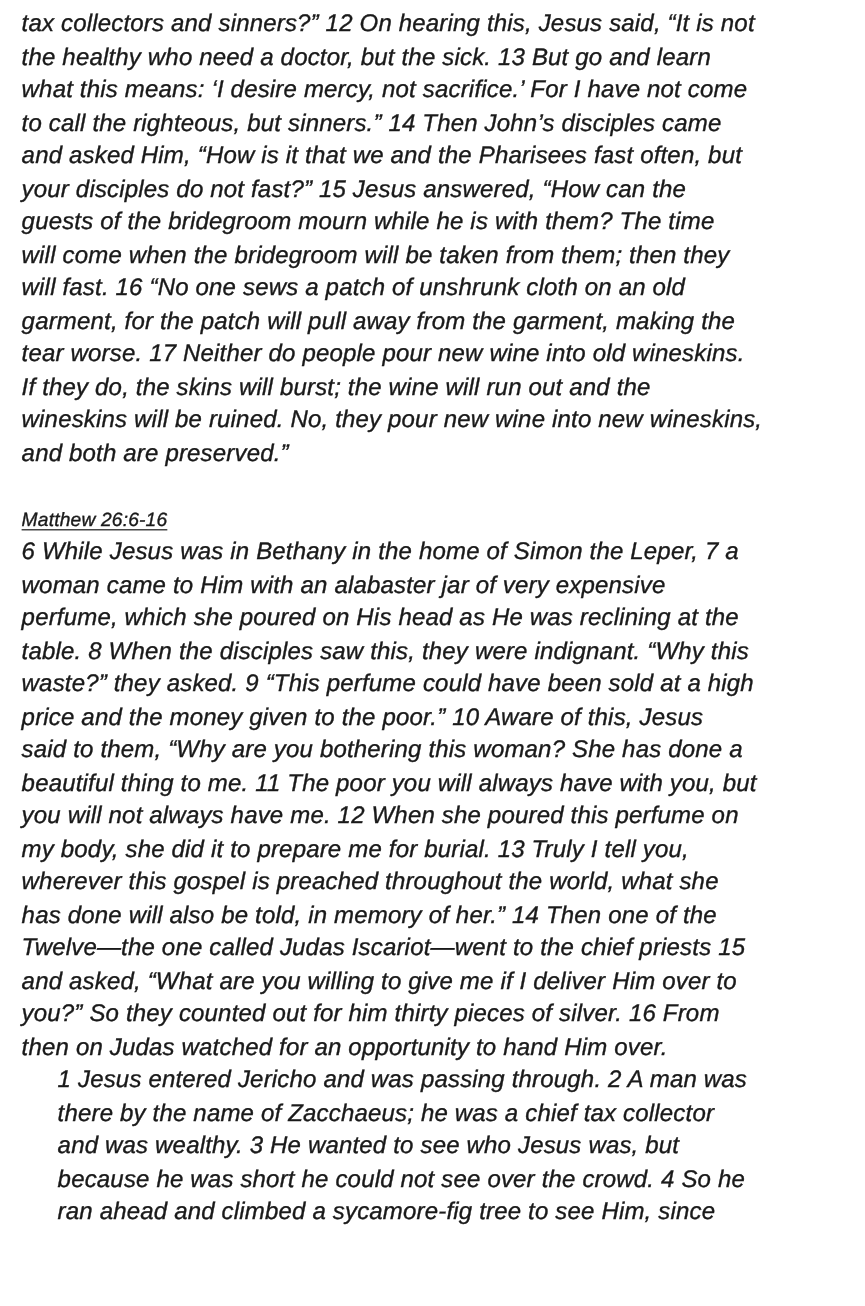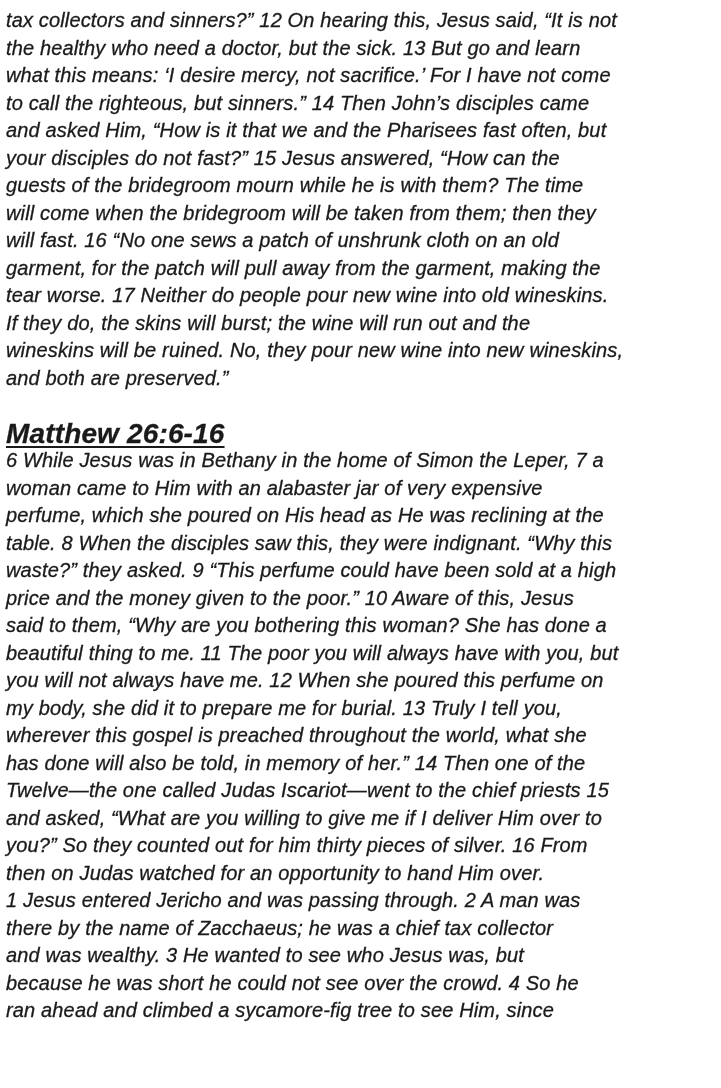--- a/index.html
+++ b/index.html
@@ -14,34 +14,35 @@
     font-family: "Liberation Sans", sans-serif;
     font-style: italic;
     font-weight: 500;
     color: #1a1a1a;
     font-size: 20px;
     line-height: 27.5px;
     letter-spacing: 0.15px;
     -webkit-text-stroke: 0.3px currentColor;
   }
   .page {
-    padding: 7px 12px 0 6px;
+    padding: 7px 12px 0 18px;
   }
   .para {
     white-space: pre-line;
     margin: 0;
   }
   .heading {
     margin: 27.5px 0 0 0;
-    font-size: 28px;
-    font-weight: 700;
+    font-size: 16px;
+    font-weight: 400;
     text-decoration: underline;
     text-underline-offset: 3px;
   }
   .indented {
+    margin-left: 30px;
   }
 </style>
 </head>
 <body>
 
 <main class="page">
 
   <p class="para">tax collectors and sinners?” 12 On hearing this, Jesus said, “It is not
 the healthy who need a doctor, but the sick. 13 But go and learn
 what this means: ‘I desire mercy, not sacrifice.’ For I have not come

